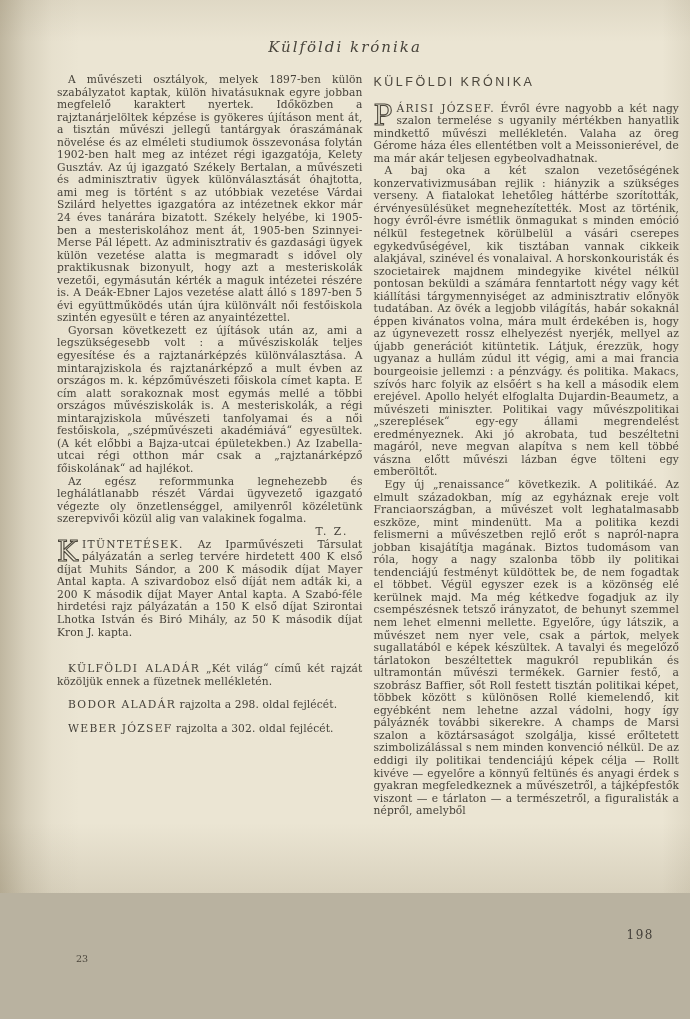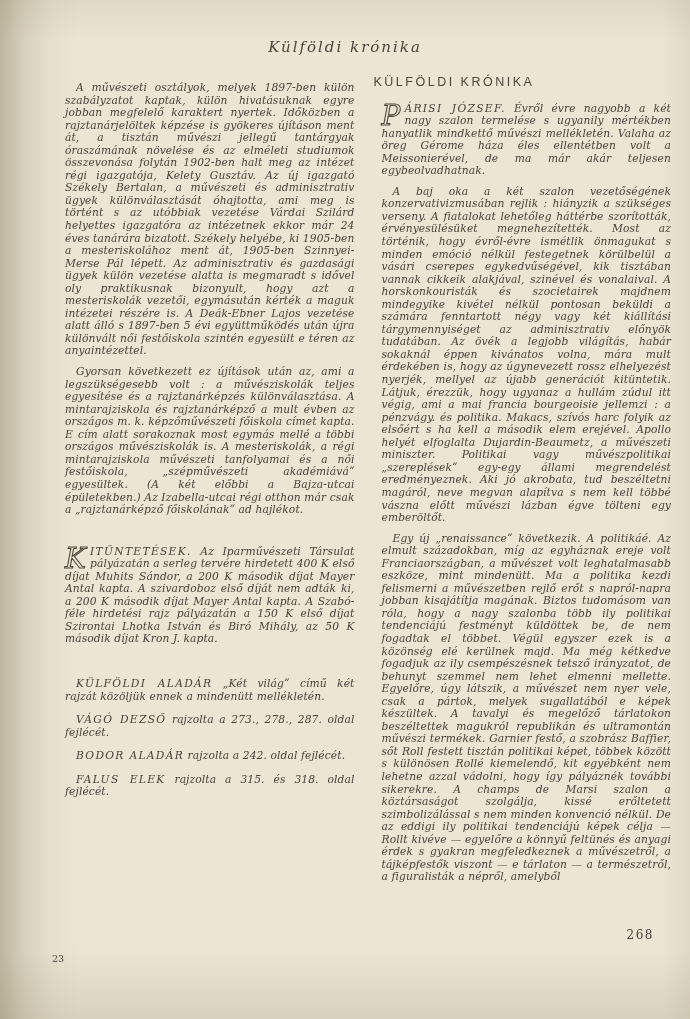--- a/index.html
+++ b/index.html
@@ -4,21 +4,21 @@
 <style>
   html, body { margin: 0; padding: 0; }
   body {
     width: 690px; height: 1019px;
     overflow: hidden;
     font-family: "DejaVu Serif", "Liberation Serif", serif;
     background: #b9b2a0;
   }
   .page {
     position: relative;
-    width: 690px; height: 1019px;
+    width: 690px; height: 893px;
     box-sizing: border-box;
     color: #46423a;
     background:
       linear-gradient(90deg, rgba(120,106,76,0.38) 0px, rgba(120,106,76,0.16) 26px, rgba(120,106,76,0.04) 52px, rgba(120,106,76,0) 80px),
       linear-gradient(270deg, rgba(120,106,76,0.10) 0px, rgba(120,106,76,0) 28px),
       linear-gradient(180deg, rgba(120,106,76,0.10) 0px, rgba(120,106,76,0) 42px),
       linear-gradient(0deg, rgba(120,106,76,0.16) 0px, rgba(120,106,76,0) 70px),
       #ebe5d3;
   }
   .running-header {
@@ -36,21 +36,21 @@
     display: flex;
     gap: 11px;
   }
   .col {
     width: 50%;
     font-size: 10.7px;
     line-height: 12.55px;
     text-align: justify;
     letter-spacing: 0.1px;
   }
-  .col p { margin: 8px; font-style: italic; }
+  .col p { margin: 0; }
   .indent { text-indent: 11px; }
   .kronika-heading {
     font-family: "Liberation Sans", "DejaVu Sans", sans-serif;
     font-size: 12.5px;
     font-weight: 500;
     letter-spacing: 2.5px;
     color: #4b463c;
     margin: 2px 0 14px 0;
     text-align: left;
   }
@@ -64,21 +64,21 @@
   }
   @supports (-webkit-text-stroke: 1px #000) {
     .dropcap { color: rgba(235,229,211,0.9); -webkit-text-stroke: 1.1px #4d483d; }
   }
   .lead-caps { letter-spacing: 1.3px; }
   .signature { float: right; padding-right: 14px; letter-spacing: 2px; }
   .spacer-sm { height: 13px; }
   .notice { margin-top: 11px !important; text-indent: 11px; }
   .page-number-left {
     position: absolute;
-    left: 52px; top: 953px;
+    left: 76px; top: 953px;
     font-size: 9.5px;
     color: #4b463c;
   }
   .page-number-right {
     position: absolute;
     right: 36px; top: 928px;
     font-size: 12px;
     letter-spacing: 1.5px;
     color: #45413a;
   }
@@ -88,51 +88,52 @@
 
 <div class="page">
 
   <div class="running-header">Külföldi krónika</div>
 
   <div class="columns">
 
     <div class="col">
       <p class="indent">A művészeti osztályok, melyek 1897-ben külön szabályzatot kaptak, külön hivatásuknak egyre jobban megfelelő karaktert nyertek. Időközben a rajztanárjelöltek képzése is gyökeres újításon ment át, a tisztán művészi jellegű tantárgyak óraszámának növelése és az elméleti studiumok összevonása folytán 1902-ben halt meg az intézet régi igazgatója, Kelety Gusztáv. Az új igazgató Székely Bertalan, a művészeti és adminisztrativ ügyek különválasztását óhajtotta, ami meg is történt s az utóbbiak vezetése Várdai Szilárd helyettes igazgatóra az intézetnek ekkor már 24 éves tanárára bizatott. Székely helyébe, ki 1905-ben a mesteriskolához ment át, 1905-ben Szinnyei-Merse Pál lépett. Az adminisztrativ és gazdasági ügyek külön vezetése alatta is megmaradt s idővel oly praktikusnak bizonyult, hogy azt a mesteriskolák vezetői, egymásután kérték a maguk intézetei részére is. A Deák-Ebner Lajos vezetése alatt álló s 1897-ben 5 évi együttműködés után újra különvált női festőiskola szintén egyesült e téren az anyaintézettel.</p>
       <p class="indent">Gyorsan következett ez újítások után az, ami a legszükségesebb volt : a művésziskolák teljes egyesítése és a rajztanárképzés különválasztása. A mintarajziskola és rajztanárképző a mult évben az országos m. k. képzőművészeti főiskola címet kapta. E cím alatt sorakoznak most egymás mellé a többi országos művésziskolák is. A mesteriskolák, a régi mintarajziskola művészeti tanfolyamai és a női festőiskola, „szépművészeti akadémiává“ egyesültek. (A két előbbi a Bajza-utcai épületekben.) Az Izabella-utcai régi otthon már csak a „rajztanárképző főiskolának“ ad hajlékot.</p>
+      <p class="indent">
+        <span>Az egész reformmunka legnehezebb és leghálátlanabb részét Várdai ügyvezető igazgató végezte oly önzetlenséggel, amilyenről közéletünk szerepvivői közül alig van valakinek fogalma.</span>
+        <span class="signature">T. Z.</span>
+      </p>
 
       <div class="spacer-sm"></div>
 
       <p>
         <span class="dropcap">K</span><span class="lead-caps">ITÜNTETÉSEK.</span><span> Az Iparművészeti Társulat pályázatán a serleg tervére hirdetett 400 K első díjat Muhits Sándor, a 200 K második díjat Mayer Antal kapta. A szivardoboz első díját nem adták ki, a 200 K második díjat Mayer Antal kapta. A Szabó-féle hirdetési rajz pályázatán a 150 K első díjat Szirontai Lhotka István és Biró Mihály, az 50 K második díjat Kron J. kapta.</span>
       </p>
 
       <div class="spacer-sm"></div>
 
       <p class="notice">
-        <span class="lead-caps">KÜLFÖLDI ALADÁR</span><span> „Két világ“ című két rajzát közöljük ennek a mindenütt mellékletén.</span>
+        <span class="lead-caps">KÜLFÖLDI ALADÁR</span><span> „Két világ“ című két rajzát közöljük ennek a füzetnek mellékletén.</span>
       </p>
       <p class="notice">
-        <span class="lead-caps">VÁGÓ DEZSŐ</span><span> rajzolta a 273., 278., 287. oldal fejlécét.</span>
+        <span class="lead-caps">BODOR ALADÁR</span><span> rajzolta a 298. oldal fejlécét.</span>
       </p>
       <p class="notice">
-        <span class="lead-caps">BODOR ALADÁR</span><span> rajzolta a 242. oldal fejlécét.</span>
-      </p>
-      <p class="notice">
-        <span class="lead-caps">FALUS ELEK</span><span> rajzolta a 315. és 318. oldal fejlécét.</span>
+        <span class="lead-caps">WEBER JÓZSEF</span><span> rajzolta a 302. oldal fejlécét.</span>
       </p>
     </div>
 
     <div class="col">
       <div class="kronika-heading">KÜLFÖLDI KRÓNIKA</div>
 
       <p>
         <span class="dropcap">P</span><span class="lead-caps">ÁRISI JÓZSEF.</span><span> Évről évre nagyobb a két nagy szalon termelése s ugyanily mértékben hanyatlik mindkettő művészi mellékletén. Valaha az öreg Gérome háza éles ellentétben volt a Meissonierével, de ma már akár teljesen egybeolvadhatnak.</span>
       </p>
       <p class="indent">A baj oka a két szalon vezetőségének konzervativizmusában rejlik : hiányzik a szükséges verseny. A fiatalokat lehetőleg háttérbe szorították, érvényesülésüket megnehezítették. Most az történik, hogy évről-évre ismétlik önmagukat s minden emóció nélkül festegetnek körülbelül a vásári cserepes egykedvűségével, kik tisztában vannak cikkeik alakjával, szinével és vonalaival. A horskonkouristák és szocietairek majdnem mindegyike kivétel nélkül pontosan beküldi a számára fenntartott négy vagy két kiállítási tárgymennyiséget az adminisztrativ előnyök tudatában. Az övék a legjobb világítás, habár sokaknál éppen kivánatos volna, mára mult érdekében is, hogy az úgynevezett rossz elhelyezést nyerjék, mellyel az újabb generációt kitüntetik. Látjuk, érezzük, hogy ugyanaz a hullám zúdul itt végig, ami a mai francia bourgeoisie jellemzi : a pénzvágy. és politika. Makacs, szívós harc folyik az elsőért s ha kell a második elem erejével. Apollo helyét elfoglalta Dujardin-Beaumetz, a művészeti miniszter. Politikai vagy művészpolitikai „szereplések“ egy-egy állami megrendelést eredményeznek. Aki jó akrobata, tud beszéltetni magáról, neve megvan alapítva s nem kell többé vászna előtt művészi lázban égve tölteni egy emberöltőt.</p>
       <p class="indent">Egy új „renaissance“ következik. A politikáé. Az elmult századokban, míg az egyháznak ereje volt Franciaországban, a művészet volt leghatalmasabb eszköze, mint mindenütt. Ma a politika kezdi felismerni a művészetben rejlő erőt s napról-napra jobban kisajátítja magának. Biztos tudomásom van róla, hogy a nagy szalonba több ily politikai tendenciájú festményt küldöttek be, de nem fogadtak el többet. Végül egyszer ezek is a közönség elé kerülnek majd. Ma még kétkedve fogadjuk az ily csempészésnek tetsző irányzatot, de behunyt szemmel nem lehet elmenni mellette. Egyelőre, úgy látszik, a művészet nem nyer vele, csak a pártok, melyek sugallatából e képek készültek. A tavalyi és megelőző tárlatokon beszéltettek magukról republikán és ultramontán művészi termékek. Garnier festő, a szobrász Baffier, sőt Roll festett tisztán politikai képet, többek között s különösen Rollé kiemelendő, kit egyébként nem lehetne azzal vádolni, hogy így pályáznék további sikerekre. A champs de Marsi szalon a köztársaságot szolgálja, kissé erőltetett szimbolizálással s nem minden konvenció nélkül. De az eddigi ily politikai tendenciájú képek célja — Rollt kivéve — egyelőre a könnyű feltünés és anyagi érdek s gyakran megfeledkeznek a művészetről, a tájképfestők viszont — e tárlaton — a természetről, a figuralisták a népről, amelyből</p>
     </div>
 
   </div>
 
   <div class="page-number-left">23</div>
-  <div class="page-number-right">268</div>
+  <div class="page-number-right">198</div>
 
 </div>
 
 </body></html>

